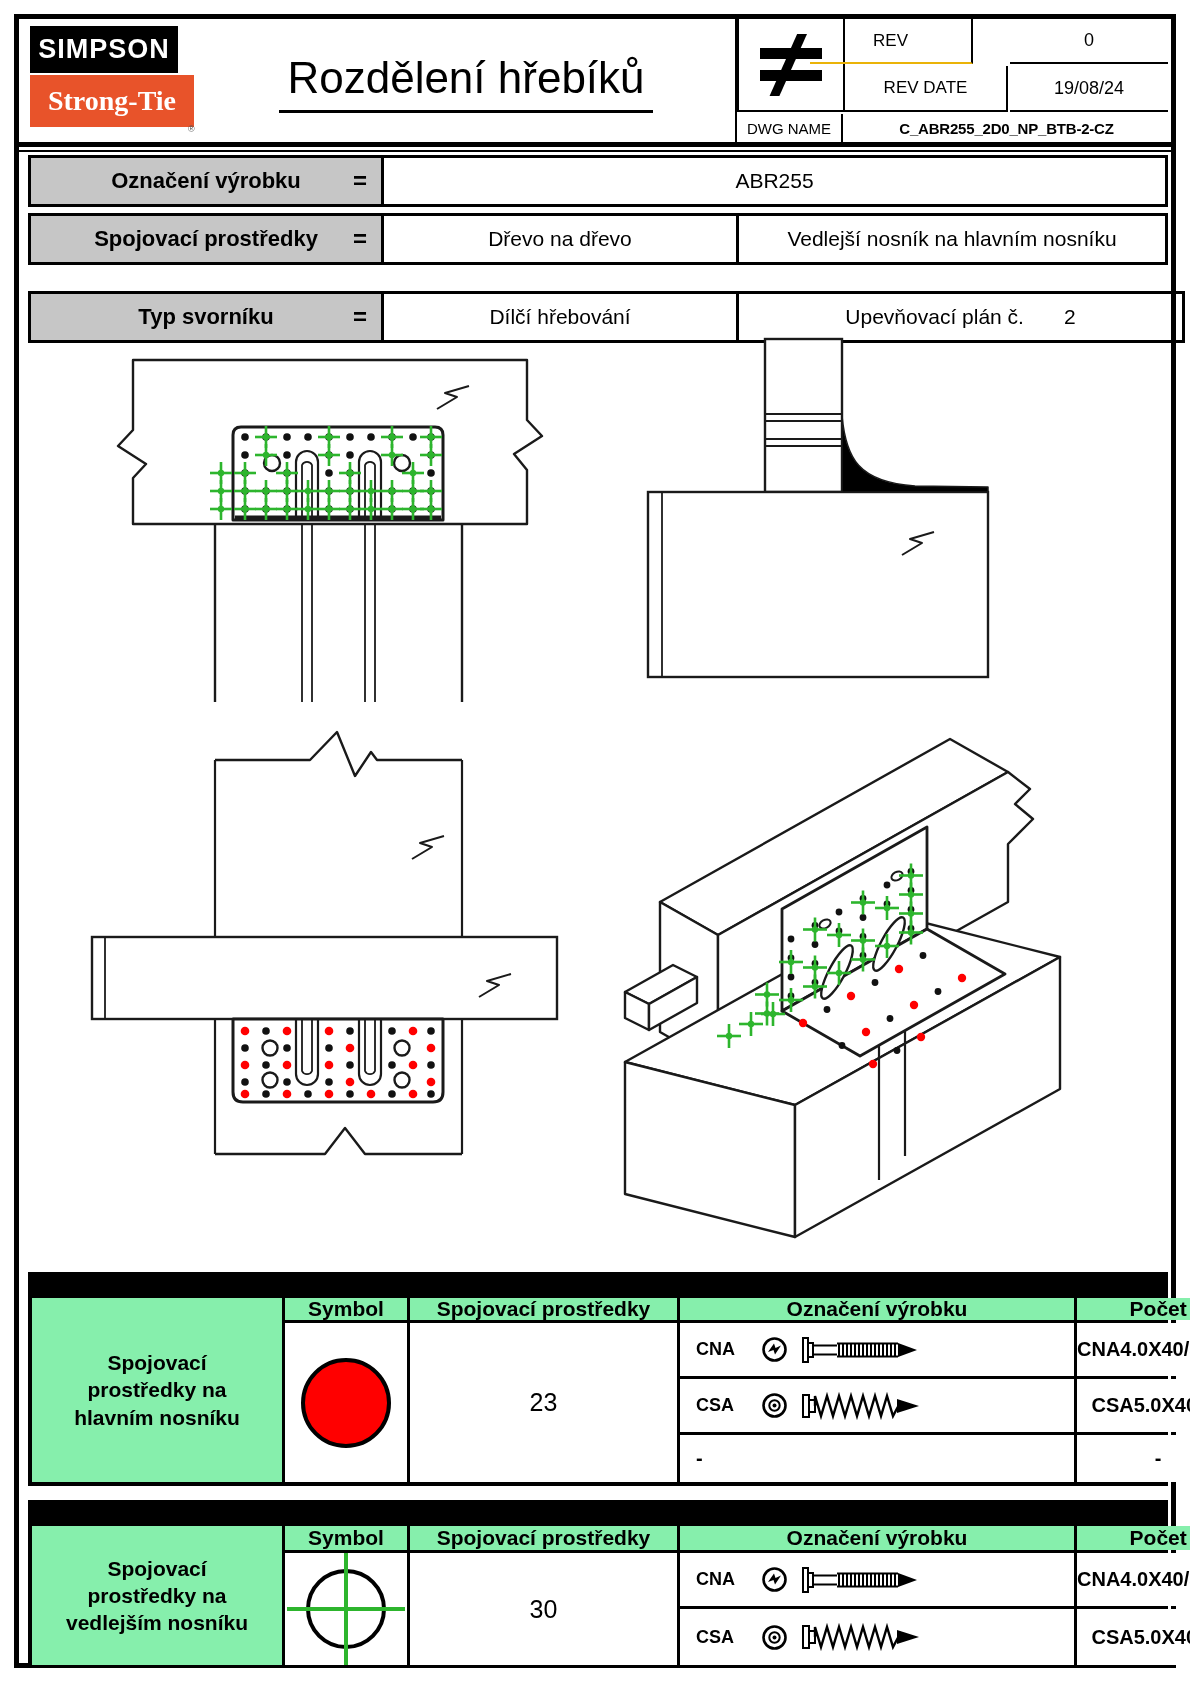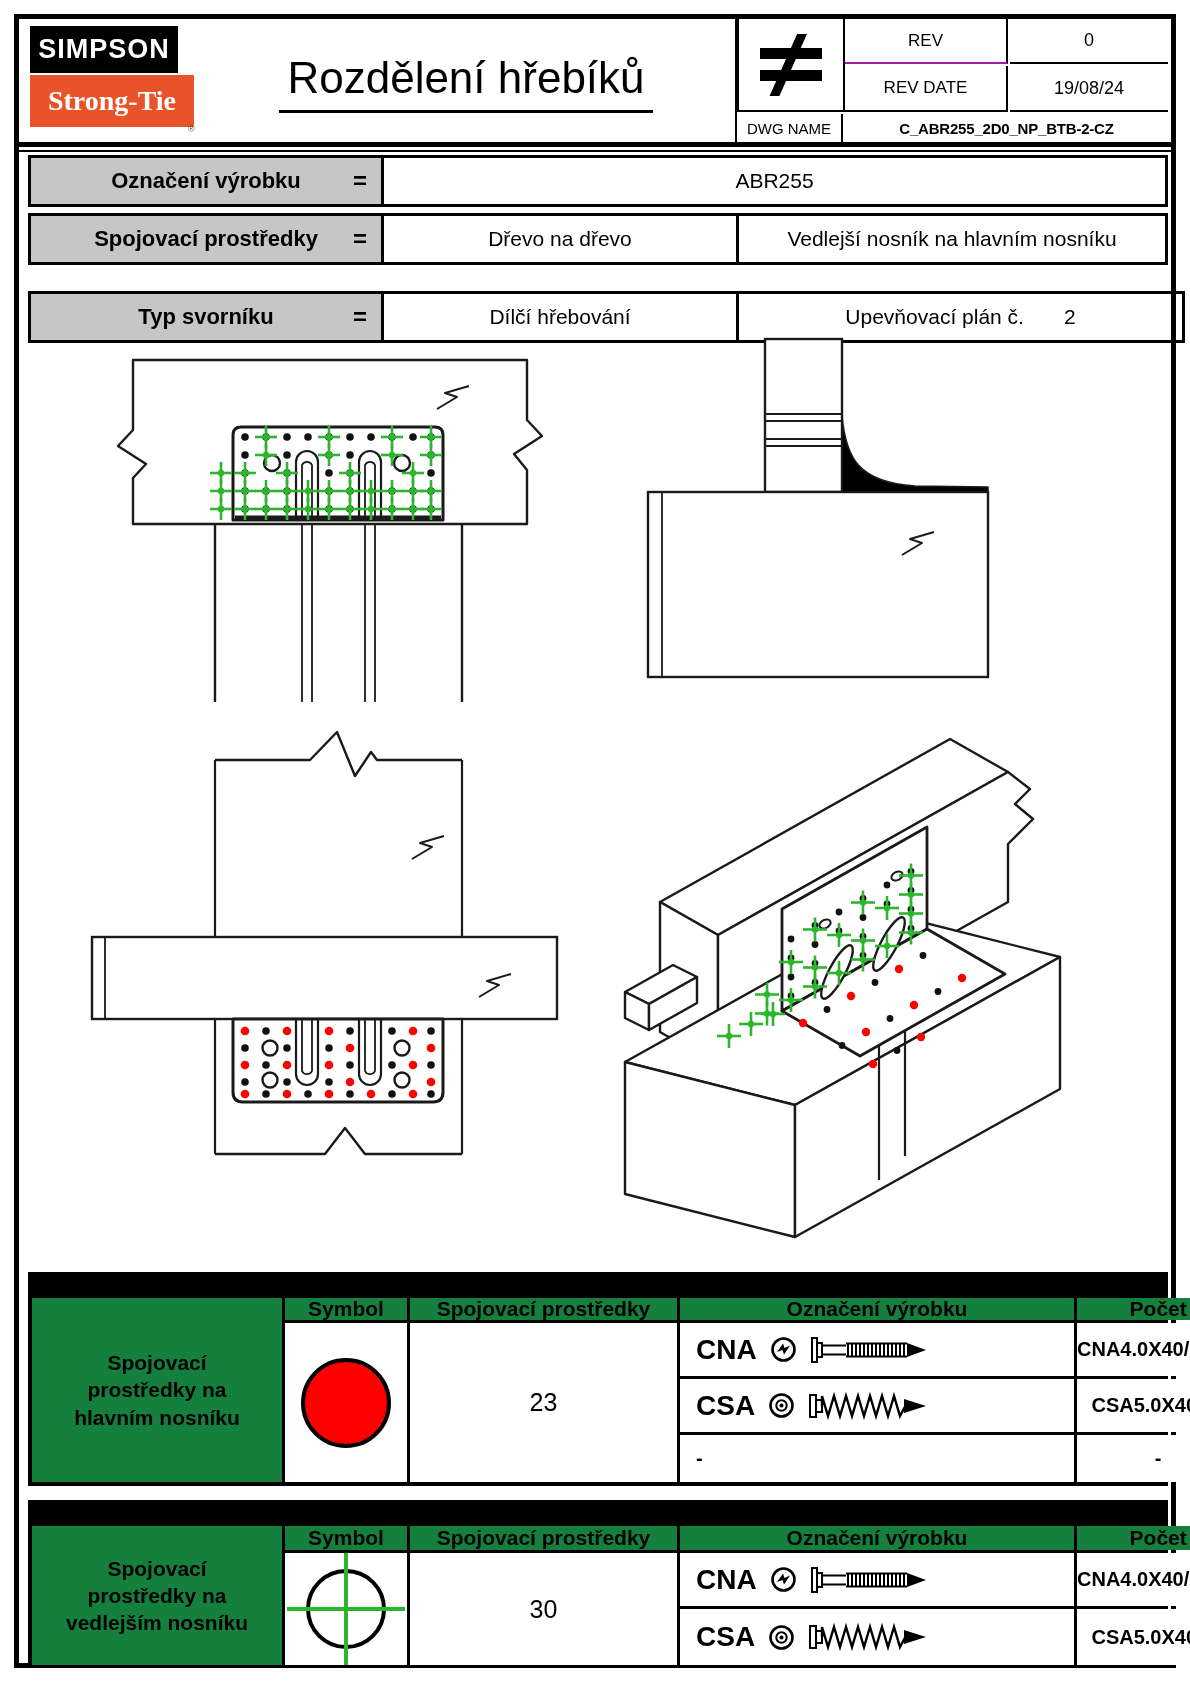--- a/index.html
+++ b/index.html
@@ -19,21 +19,21 @@
   .logo-reg{left:188px;top:124px;font-size:9px;color:#555;}
   .title-cell{left:196px;top:30px;width:540px;height:106px;display:flex;
               align-items:center;justify-content:center;}
   .title-text{font-size:44px;font-weight:400;border-bottom:3px solid #000;padding:0 8px 7px 8px;}
   .hdr-vline{width:2px;background:#000;}
   .proj-box{left:737px;top:19px;width:108px;height:93px;border-right:2px solid #000;
             border-bottom:2px solid #000;border-left:2px solid #000;
             display:flex;align-items:center;justify-content:center;}
   .rev-label{font-size:17px;font-weight:400;}
   .rev-val{font-size:18px;}
-  .r-row1l{left:845px;top:19px;width:163px;height:45px;border-right:2px solid #000;border-bottom:2px solid #a21caf;}
+  .r-row1l{left:810px;top:19px;width:163px;height:45px;border-right:2px solid #000;border-bottom:2px solid #eab308;}
   .r-row1v{left:1010px;top:19px;width:158px;height:45px;border-bottom:2px solid #000;}
   .r-row2l{left:845px;top:66px;width:163px;height:46px;border-right:2px solid #000;border-bottom:2px solid #000;}
   .r-row2v{left:1010px;top:66px;width:158px;height:46px;border-bottom:2px solid #000;}
   .r-row3l{left:737px;top:114px;width:106px;height:28px;border-right:2px solid #000;font-size:15px;}
   .r-row3v{left:845px;top:114px;width:323px;height:28px;font-size:15px;font-weight:bold;letter-spacing:-0.2px;}
   .flexc{display:flex;align-items:center;justify-content:center;}
   .hsep1{left:19px;top:142px;width:1152px;height:5px;background:#000;}
   .hsep2{left:19px;top:150px;width:1152px;height:2px;background:#000;}
 
   
@@ -46,27 +46,27 @@
 
   
   .ftable{background:#000;display:grid;border:4px solid #000;grid-gap:3px;}
   .ft1{left:28px;top:1272px;width:1140px;height:214px;
        grid-template-columns:250px 122px 267px 394px auto;
        grid-template-rows:44px 53px 53px auto;}
   .ft2{left:28px;top:1500px;width:1140px;height:166px;
        grid-template-columns:250px 122px 267px 394px auto;
        grid-template-rows:46px 53px auto;}
   .fcell{background:#fff;display:flex;align-items:center;justify-content:center;}
-  .fgray{background:#15803d;margin-top:22px;}
+  .fgray{background:#86efac;margin-top:22px;}
   .fhead{font-weight:bold;font-size:21px;}
   .fgroup{grid-row:1/-1;text-align:center;font-weight:bold;font-size:21px;line-height:1.3;padding:0 30px;}
   .fsym{grid-row:2/-1;position:relative;}
   .fcount{grid-row:2/-1;font-size:25px;}
   .frow{justify-content:flex-start;padding-left:16px;gap:13px;}
-  .fcode{font-weight:bold;font-size:28px;min-width:52px;}
+  .fcode{font-weight:bold;font-size:18px;min-width:52px;}
   .fprod{font-weight:bold;font-size:20px;}
   .dash{font-weight:bold;font-size:20px;}
 </style>
 </head>
 <body>
 
 <div class="page">
   <div class="frame"></div>
 
   <div class="abs logo-black">

